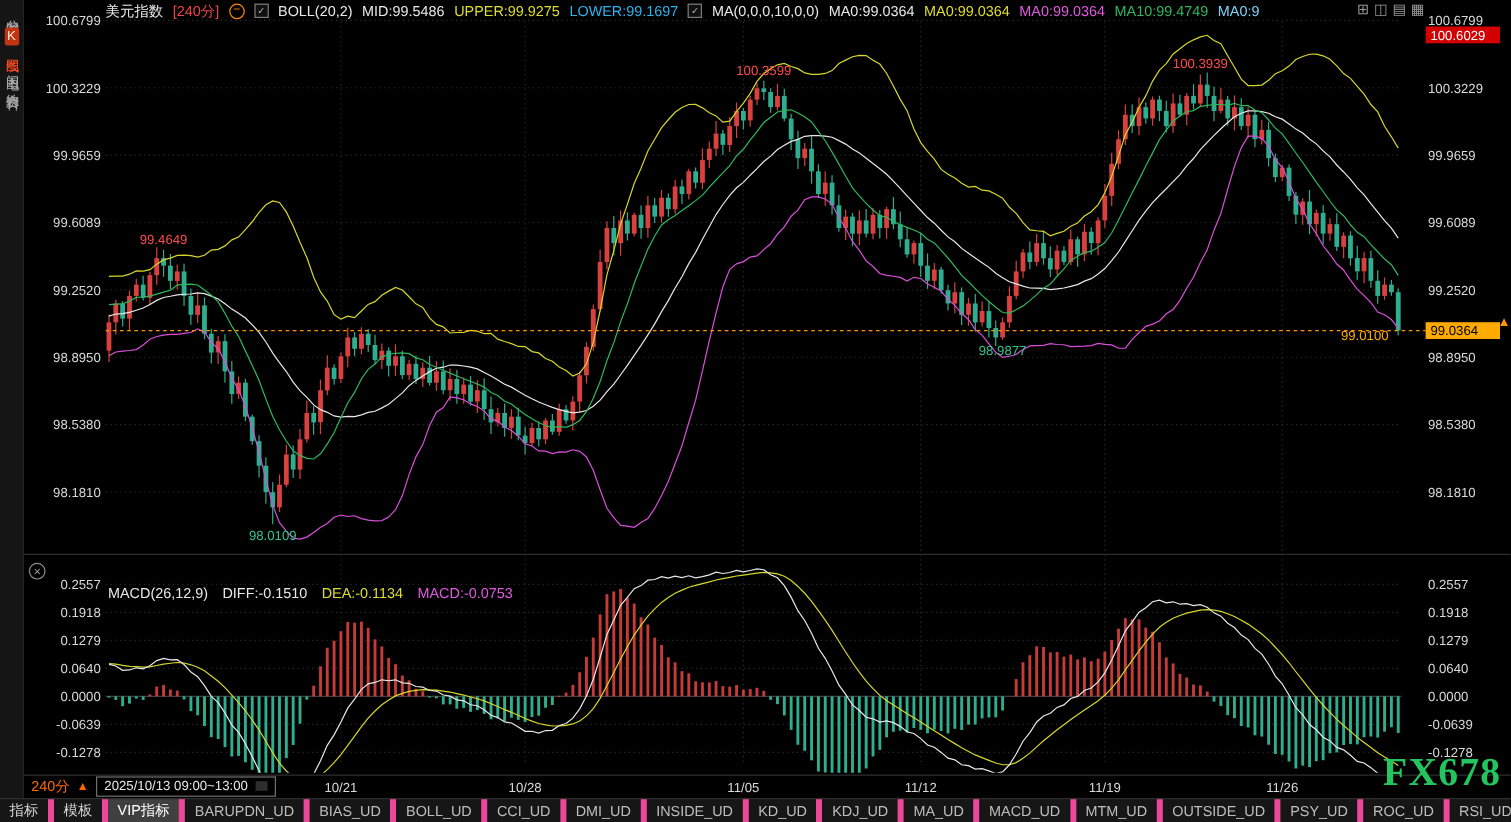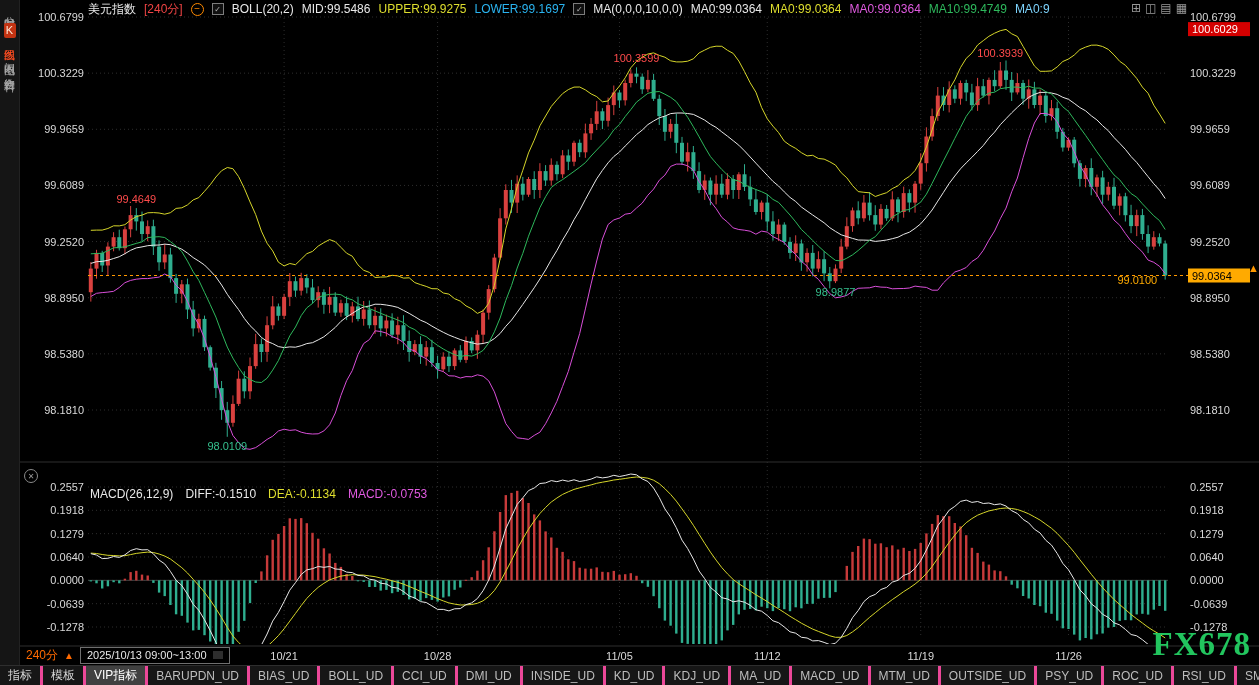--- a/index.html
+++ b/index.html
@@ -45,21 +45,21 @@
   .status .arr{color:#ff6a00;font-size:10px;}
   .range-box{border:1px solid #6f6f6f;color:#e8e8e8;font-size:11px;padding:0 6px;height:15px;
     display:flex;align-items:center;gap:6px;cursor:pointer;}
   .range-box::after{content:"";width:10px;height:8px;background:#2e2e2e;display:inline-block;}
   
   .watermark{position:absolute;right:8px;bottom:22px;font-family:"Liberation Serif","DejaVu Serif",serif;
     font-weight:bold;font-size:33px;color:#22c55e;letter-spacing:1px;}
   
   .toolbar{position:absolute;left:0;bottom:0;right:0;height:20px;background:#161616;border-top:1px solid #2e2e2e;
     display:flex;align-items:stretch;font-size:12px;color:#bdbdbd;box-sizing:border-box;}
-  .tb-item{display:flex;align-items:center;padding:0 8px;border-right:3px solid #ec4899;cursor:pointer;white-space:nowrap;}
+  .tb-item{display:flex;align-items:center;padding:0 8px;border-right:5px solid #ec4899;cursor:pointer;white-space:nowrap;}
   .tb-tab{color:#d6d6d6;}
   .tb-vip{background:#404040;color:#fff;}
 </style>
 </head>
 <body>
 
 <div class="sidebar">
     <div class="side-item">分时图</div>
     <div class="side-item active"><span class="k-badge">K</span><span>线图</span></div>
     <div class="side-item">闪电图</div>

